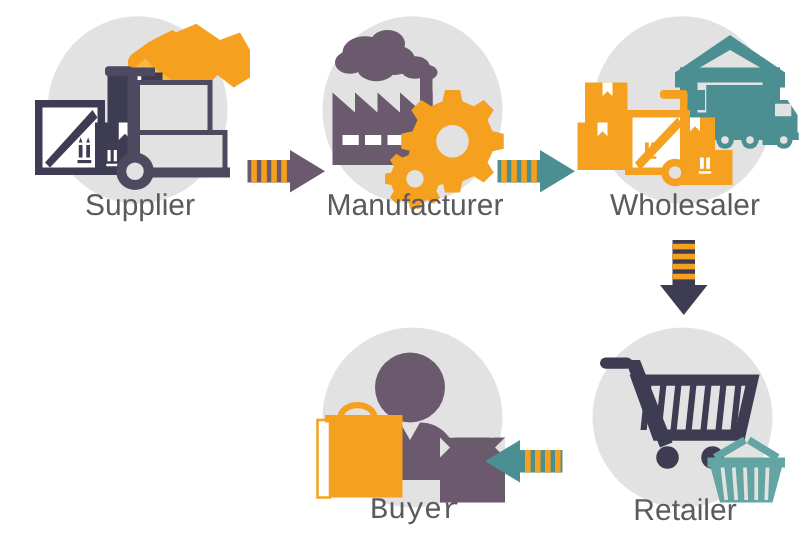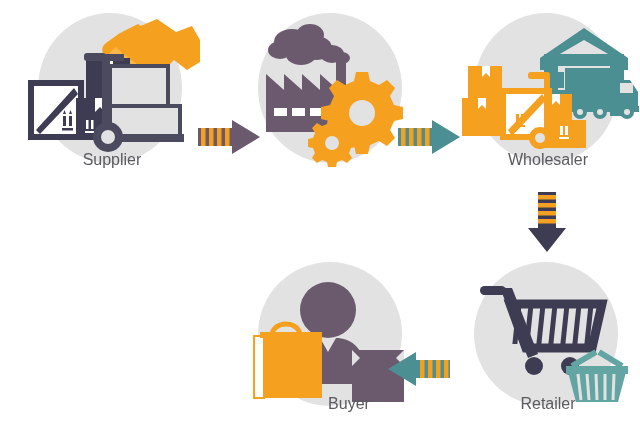--- a/index.html
+++ b/index.html
@@ -9,21 +9,21 @@
     font-family:"Liberation Sans", sans-serif;
     overflow:hidden;
     position:relative;
   }
   #canvas{position:absolute;left:0;top:0;width:640px;height:439px;}
   .node{position:absolute;}
   .node-label{
     position:absolute;
     width:100%;
     text-align:center;
-    font-size:16px;
+    font-size:24px;
     color:#5b5b5f;
     font-family:"Liberation Sans", sans-serif;
     letter-spacing:0px;
     white-space:nowrap;
   }
   .arrow{position:absolute;}
   svg{display:block;overflow:visible;}
 </style>
 </head>
 <body>
@@ -118,20 +118,21 @@
       </g>
 
       <g fill="#f5a01e" transform="translate(88,128)">
         <path d="M-4 -19 L4 -19 L5 -14 L10 -12 L15 -15 L20 -10 L17 -5 L19 0 L24 1 L24 9
                  L19 10 L17 15 L20 20 L15 25 L10 22 L5 24 L4 29 L-4 29 L-5 24 L-10 22
                  L-15 25 L-20 20 L-17 15 L-19 10 L-24 9 L-24 1 L-19 0 L-17 -5 L-20 -10
                  L-15 -15 L-10 -12 L-5 -14 Z"></path>
         <circle cx="0" cy="5" r="7" fill="#e2e2e2"></circle>
       </g>
     </svg>
+    <div class="node-label" style="top:141px;left:0;">Manufacturer</div>
   </div>
 
   <div class="node" style="left:460px;top:10px;width:176px;height:180px;">
     <svg width="176" height="160" viewBox="0 0 176 160">
       <ellipse cx="86" cy="78" rx="72" ry="75" fill="#e2e2e2"></ellipse>
 
       <g fill="#4b8f92">
         <path d="M80 48 L124 18 L168 48 L168 60 L155 60 L155 48 L124 30 L93 48 L93 60 L80 60 Z"></path>
         <rect x="84" y="44" width="14" height="62"></rect>
         <rect x="150" y="44" width="14" height="62"></rect>
@@ -241,21 +242,21 @@
         <rect x="16" y="70" width="62" height="6" fill="#f5a01e"></rect>
       </g>
 
       <g>
         <rect x="108" y="88" width="52" height="52" fill="#6b5a6e"></rect>
         <path d="M118 88 C118 74 150 74 150 88" fill="none" stroke="#e2e2e2" stroke-width="4"></path>
         <path d="M108 88 L116 96 L108 104 Z" fill="#e2e2e2"></path>
         <path d="M160 88 L152 96 L160 104 Z" fill="#e2e2e2"></path>
       </g>
     </svg>
-    <div class="node-label" style="top:133px;left:17px;">Buyer</div>
+    <div class="node-label" style="top:133px;left:0;font-family:Liberation Mono, monospace;">Buyer</div>
   </div>
 
   <div class="arrow" style="left:198px;top:120px;">
     <svg width="64" height="34" viewBox="0 0 64 34">
       <path d="M0 8 L34 8 L34 0 L62 17 L34 34 L34 26 L0 26 Z" fill="#6b5a6e"></path>
       <g fill="#f5a01e">
         <rect x="3" y="8" width="4.5" height="18"></rect>
         <rect x="11" y="8" width="4.5" height="18"></rect>
         <rect x="19" y="8" width="4.5" height="18"></rect>
         <rect x="27" y="8" width="4.5" height="18"></rect>

